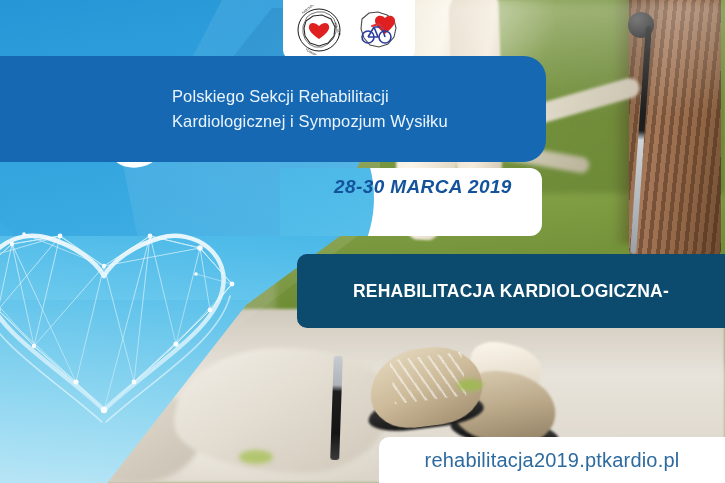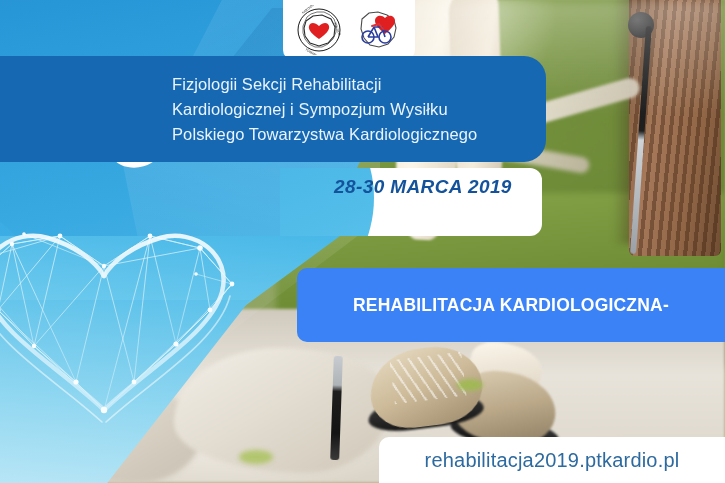--- a/index.html
+++ b/index.html
@@ -225,22 +225,22 @@
     font-family:"Liberation Sans",sans-serif;
     font-style:italic;
   }
   .date-city{
     color:#5b7da6;font-size:18px;letter-spacing:1.6px;margin-top:3px;
     font-family:"Liberation Sans",sans-serif;
   }
 
   
   .red-banner{
-    position:absolute;left:297px;top:268px;width:428px;height:74px;
-    background:#3b82f6;
+    position:absolute;left:297px;top:254px;width:428px;height:74px;
+    background:#0c4a6e;
     border-radius:10px 0 0 10px;
     display:flex;flex-direction:row;align-items:center;justify-content:center;
   }
   .red-banner div{
     color:#fff;font-weight:bold;font-size:17.5px;line-height:23px;
     letter-spacing:.2px;font-family:"Liberation Sans",sans-serif;white-space:nowrap;
   }
 
   
   .url-panel{
@@ -378,23 +378,22 @@
         <circle cx="15" cy="32" r="6"></circle>
         <circle cx="32" cy="32" r="6"></circle>
         <path d="M15 32 L21 22 L29 22 L32 32 M21 22 L25 32 L15 32"></path>
       </g>
       <path d="M19 21 L26 19 L30 24" stroke="#d8343c" stroke-width="2" fill="none" stroke-linecap="round"></path>
     </svg>
   </div>
 
   <div class="title-banner">
     <div class="title-lines">
-      <div>Fizjologii Sekcji Rehabilitacji</div>
+      <div>Polskiego Sekcji Rehabilitacji</div>
       <div>Kardiologicznej i Sympozjum Wysiłku</div>
-      <div>Polskiego Towarzystwa Kardiologicznego</div>
     </div>
   </div>
 
   <div class="date-card">
     <div class="curve"></div>
     <div class="inner">
       <div class="date-main">28-30 MARCA 2019</div>
     </div>
   </div>
 

